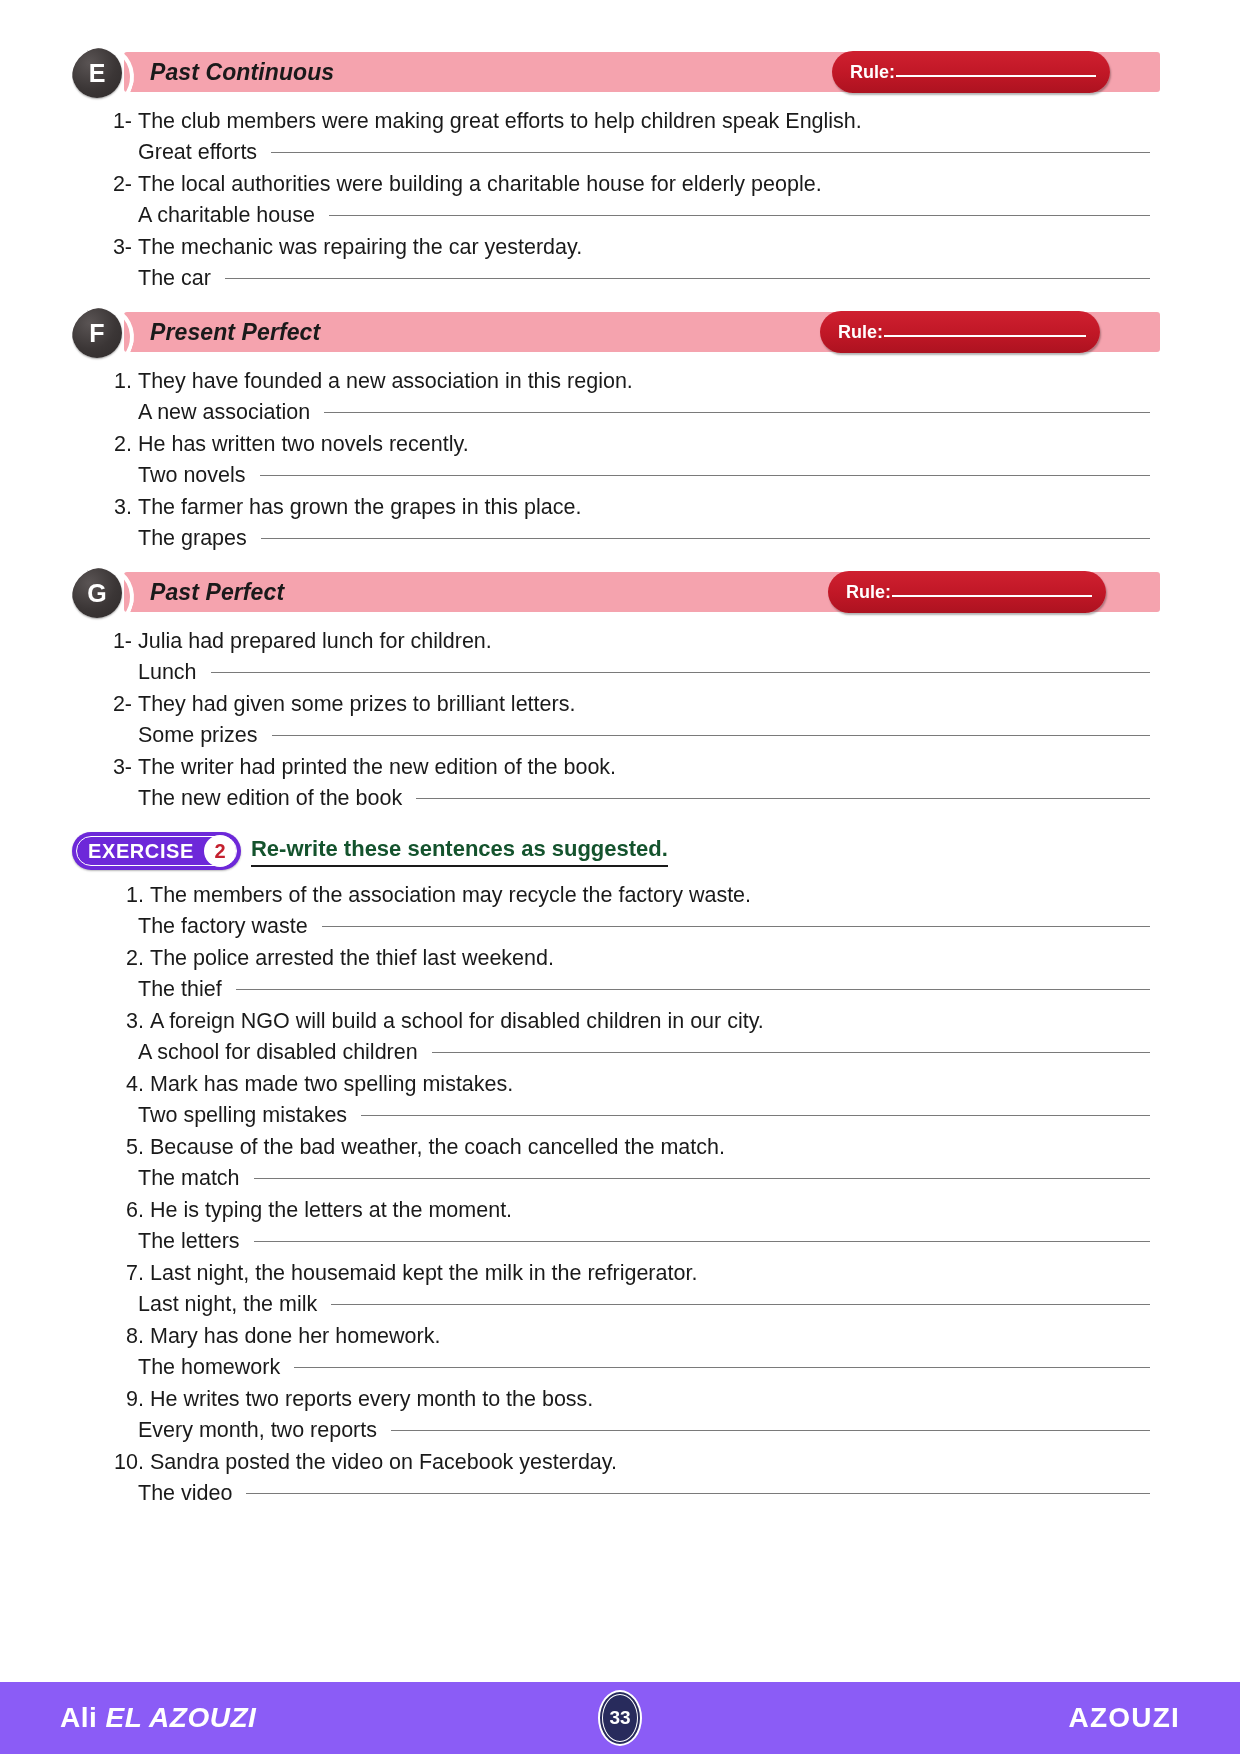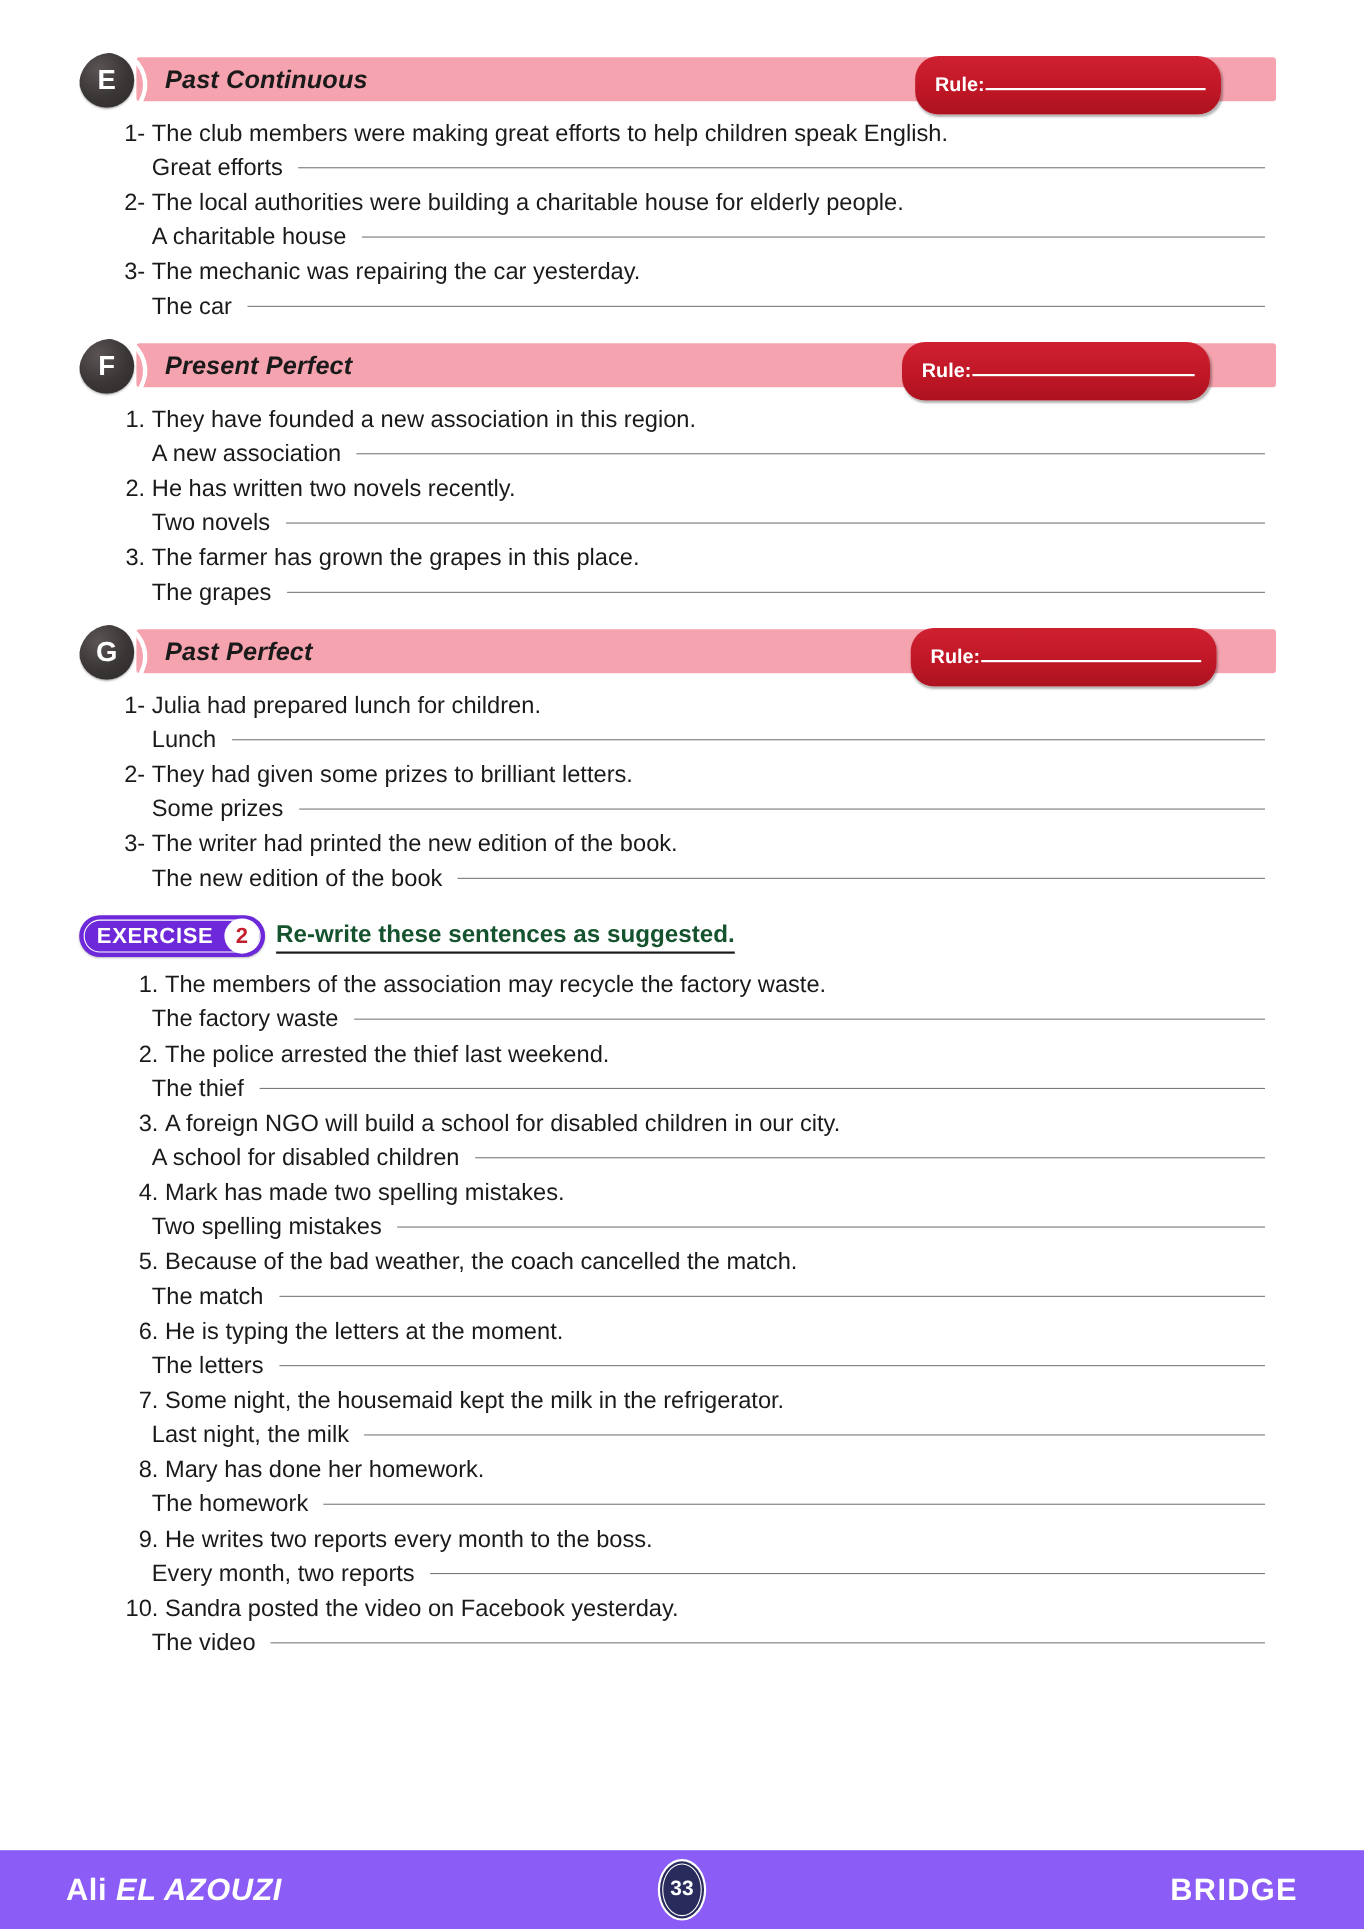--- a/index.html
+++ b/index.html
@@ -96,21 +96,21 @@
     font-style: italic;
     font-weight: bold;
     color: #1a1a1a;
     z-index: 3;
     letter-spacing: 0.1px;
   }
 
   .rule-pill {
     position: absolute;
     top: -1px;
-    height: 53px;
+    height: 42px;
     background: linear-gradient(180deg, #cf2030 0%, #c01726 55%, #ad1220 100%);
     border-radius: 21px;
     z-index: 3;
     display: flex;
     align-items: center;
     padding-left: 18px;
     padding-right: 14px;
     box-shadow: 1px 2px 2px rgba(0,0,0,0.3);
   }
   .rule-label {
@@ -501,21 +501,21 @@
             <span class="q-text">He is typing the letters at the moment.</span>
           </div>
           <div class="a-line">
             <span class="a-prompt">The letters</span>
             <span class="a-rule"></span>
           </div>
         </li>
         <li class="q-item">
           <div class="q-line">
             <span class="q-num">7.</span>
-            <span class="q-text">Some night, the housemaid kept the milk in the refrigerator.</span>
+            <span class="q-text">Last night, the housemaid kept the milk in the refrigerator.</span>
           </div>
           <div class="a-line">
             <span class="a-prompt">Last night, the milk</span>
             <span class="a-rule"></span>
           </div>
         </li>
         <li class="q-item">
           <div class="q-line">
             <span class="q-num">8.</span>
             <span class="q-text">Mary has done her homework.</span>
@@ -549,16 +549,16 @@
 
   </div>
 
   <div class="footer">
     <div class="footer-author">
       <span class="fa-first">Ali </span><span class="fa-last">EL AZOUZI</span>
     </div>
     <div class="page-num-wrap">
       <div class="page-num-inner">33</div>
     </div>
-    <div class="footer-brand">BRIDGE</div>
+    <div class="footer-brand">AZOUZI</div>
   </div>
 
 </div>
 
 </body></html>

